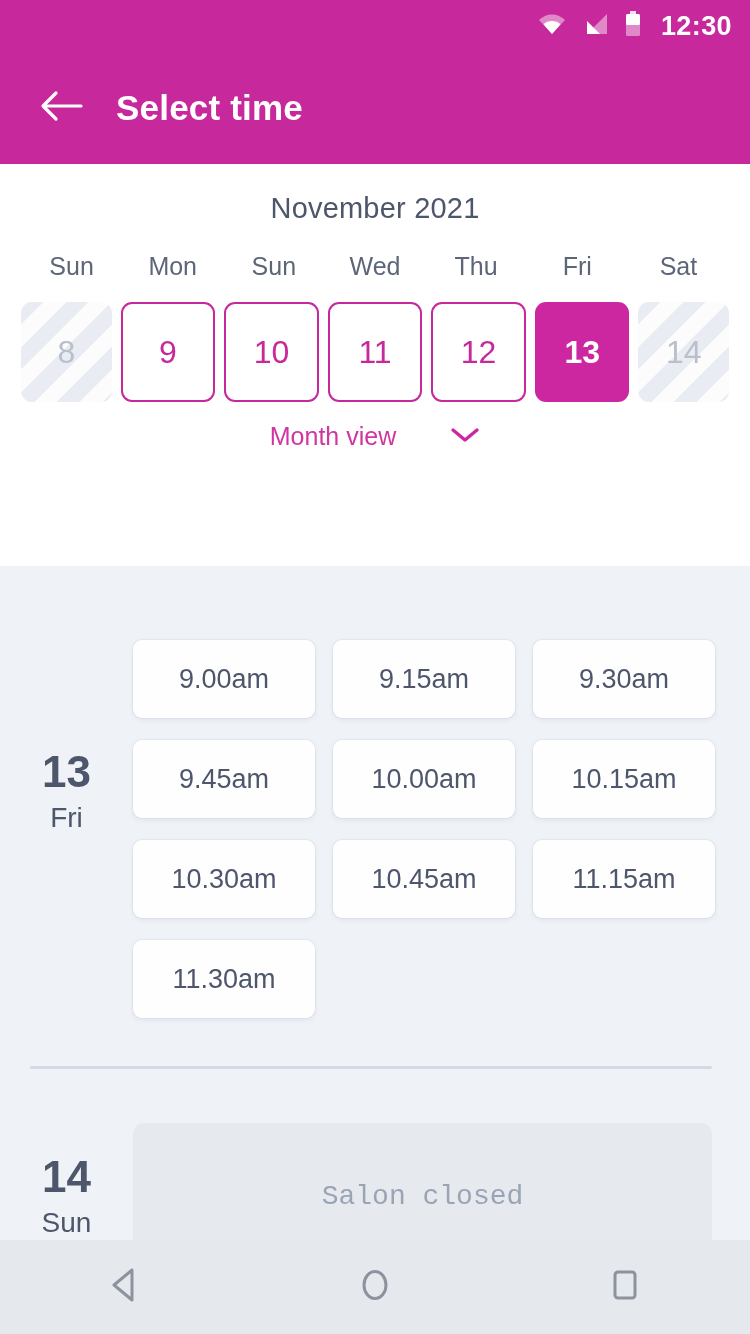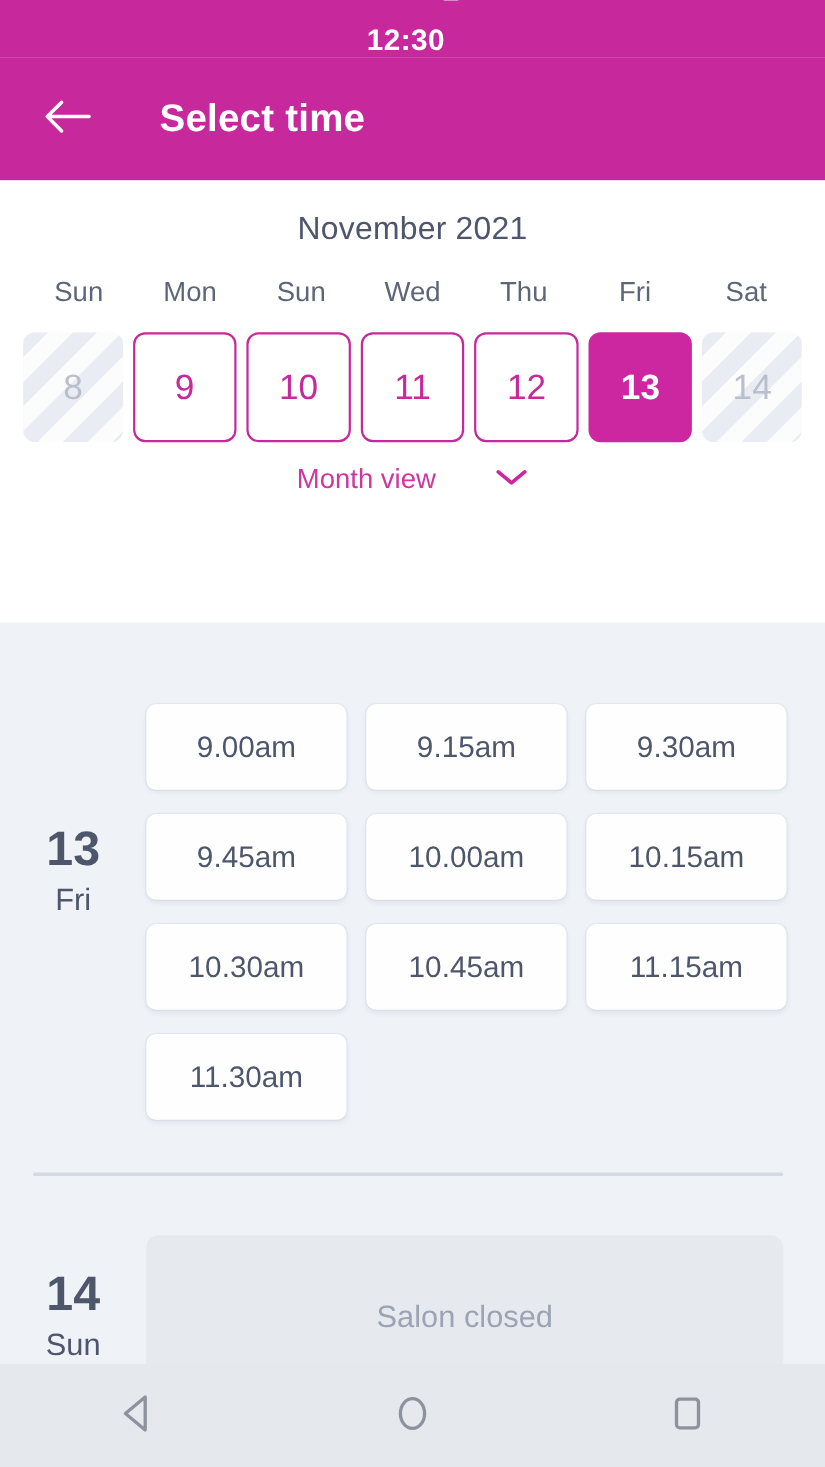--- a/index.html
+++ b/index.html
@@ -8,41 +8,41 @@
     font-family: "Liberation Sans", sans-serif;
     background:#eff2f7;
     overflow:hidden;
     position:relative;
   }
 
   
   .status-bar{
     height:52px; background:#c7289b;
     display:flex; align-items:center; justify-content:flex-end;
-    padding:0 18px 0 0; gap:14px;flex-direction:column;
+    padding:0 18px 0 0; gap:14px;
   }
   .status-icons{ display:flex; align-items:center; gap:16px; }
   .icon-wifi, .icon-signal, .icon-battery { display:block; }
   .status-clock{
     color:#fff; font-size:27px; font-weight:bold;
     letter-spacing:.4px; margin-left:6px;
   }
 
   
   .app-bar{
     height:112px; background:#c7289b;
     display:flex; align-items:center; padding:0 0 0 34px;
   }
   .back-btn{
     width:54px; height:54px; display:flex; align-items:center;
     justify-content:center; flex:none; cursor:pointer;
   }
   .app-title{
     color:#ffffff; font-size:35px; font-weight:bold;
-    margin-left:57px; letter-spacing:.2px;
+    margin-left:28px; letter-spacing:.2px;
   }
 
   
   .calendar-card{
     background:#ffffff; padding:0; height:402px;
     display:flex; flex-direction:column; align-items:center;
   }
   .month-label{
     font-size:29px; color:#4d566b; margin-top:28px; letter-spacing:.2px;
   }
@@ -106,21 +106,21 @@
   }
 
   .divider{
     height:3px; background:#d4dae3; margin:48px 38px 0 30px; border-radius:2px;
   }
 
   .closed-group{ display:flex; margin-top:54px; align-items:center; }
   .closed-card{
     width:579px; height:147px; background:#e6eaef; border-radius:11px;
     display:flex; align-items:center; justify-content:center;
-    font-size:28px; color:#9aa4b4;
+    font-size:28px; color:#9aa4b4;font-family:Liberation Mono, monospace;
   }
 
   
   .nav-bar{
     position:absolute; left:0; bottom:0; width:750px; height:94px;
     background:#e5e8ed; display:flex; align-items:center;
     justify-content:space-around;
   }
   .nav-btn{
     width:110px; height:94px; display:flex; align-items:center;

